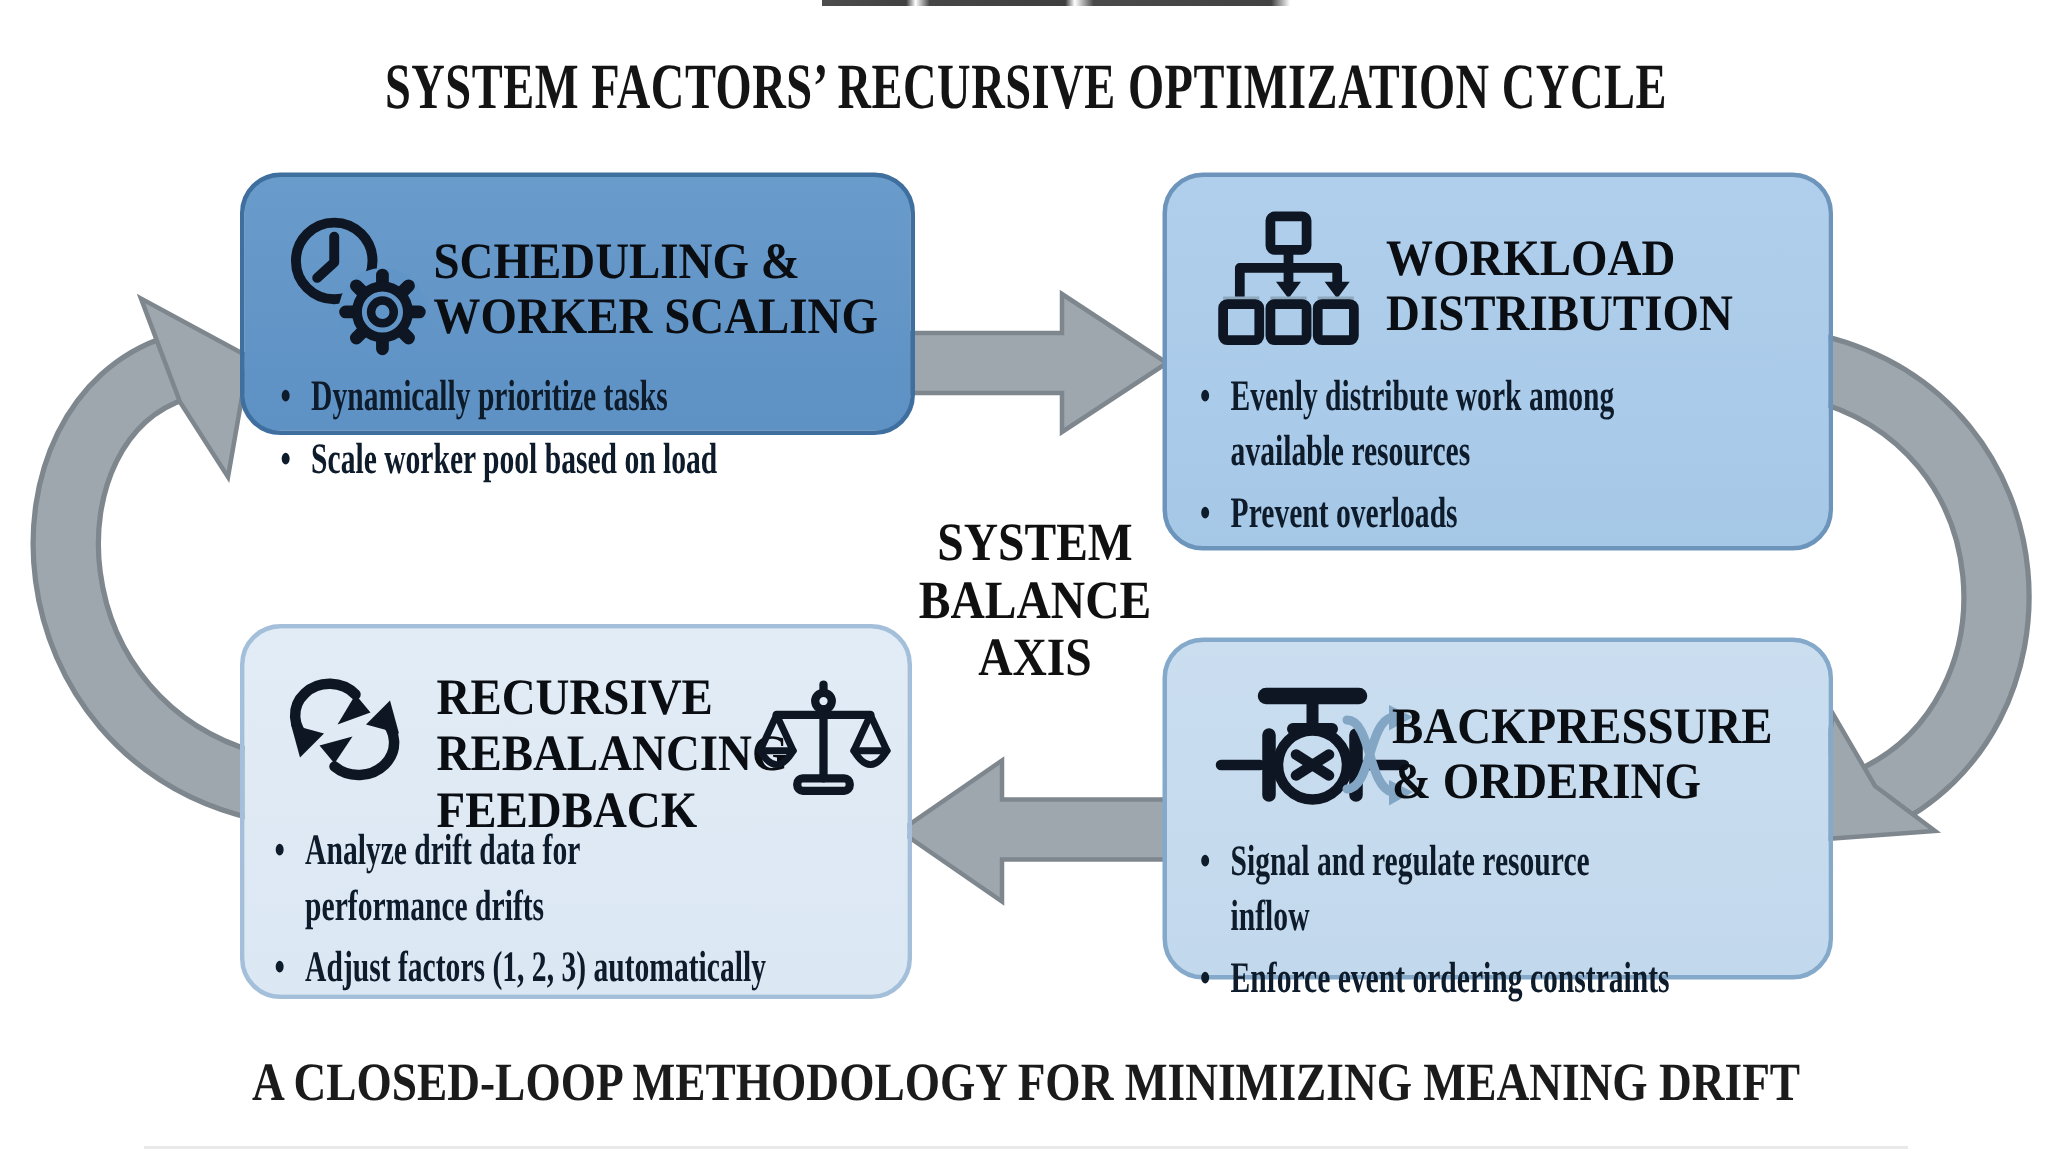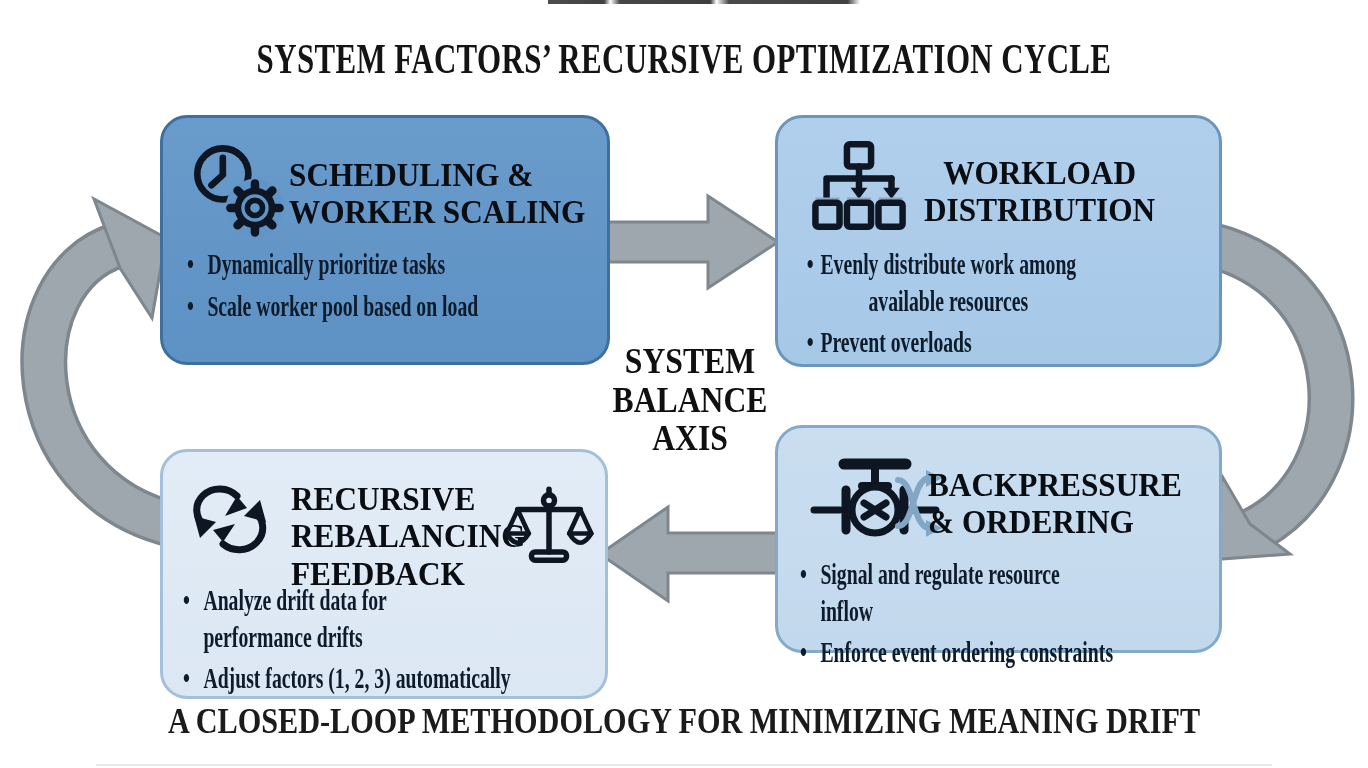--- a/index.html
+++ b/index.html
@@ -36,25 +36,25 @@
   .bottom-hairline {
     position:absolute; left:96px; right:96px; bottom:2px; height:2px;
     background:#e9e9e9;
   }
   
   #arrow-layer { position:absolute; left:0; top:0; z-index:1; }
   
   .node {
     position:absolute; border-radius:27px; box-sizing:border-box; z-index:2;
   }
-  .node-tl { left:160px; top:115px; width:450px; height:250px;
+  .node-tl { left:160px; top:115px; width:450px; height:175px;
     background:linear-gradient(180deg,#699bcb,#5e91c4); border:3px solid #3f6f9e; }
   .node-tr { left:775px; top:115px; width:447px; height:252px;
-    background:linear-gradient(180deg,#b0cfec,#a6c8e7); border:3px solid #6d95bb;text-align:center; }
-  .node-bl { left:160px; top:449px; width:448px; height:250px;
+    background:linear-gradient(180deg,#b0cfec,#a6c8e7); border:3px solid #6d95bb; }
+  .node-bl { left:160px; top:416px; width:448px; height:250px;
     background:linear-gradient(180deg,#e2ecf6,#dbe7f3); border:3px solid #a3bfd9; }
   .node-br { left:775px; top:425px; width:447px; height:228px;
     background:linear-gradient(180deg,#cadeF0,#c2d8ec); border:3px solid #84a9ca; }
   .node-icon { position:absolute; }
   .node-header {
     position:absolute; font-weight:bold; color:#0a0d12; font-size:34px;
     line-height:1.1; white-space:nowrap; transform:scaleX(.92);
     transform-origin:0 0; letter-spacing:0;
   }
   .node-header span { display:block; }

